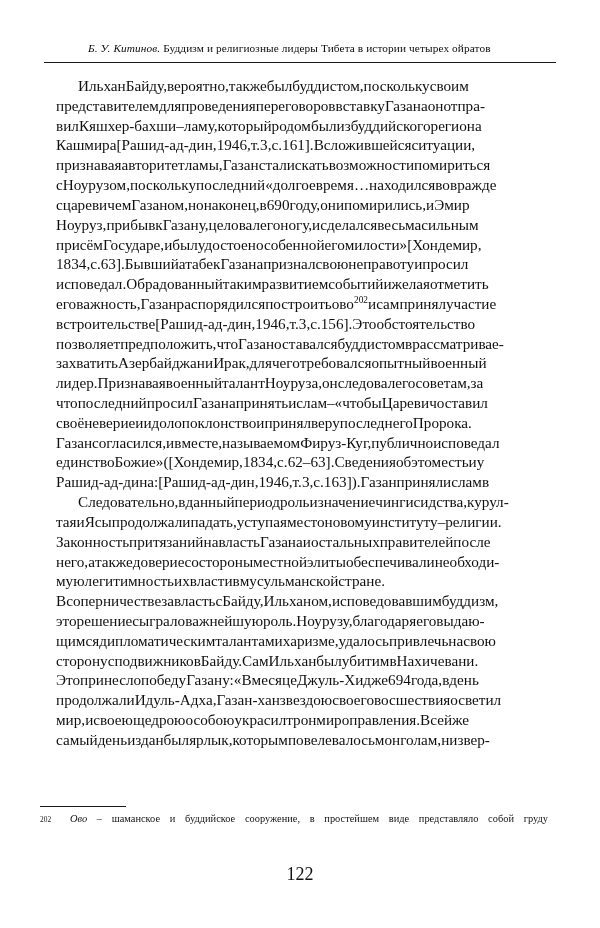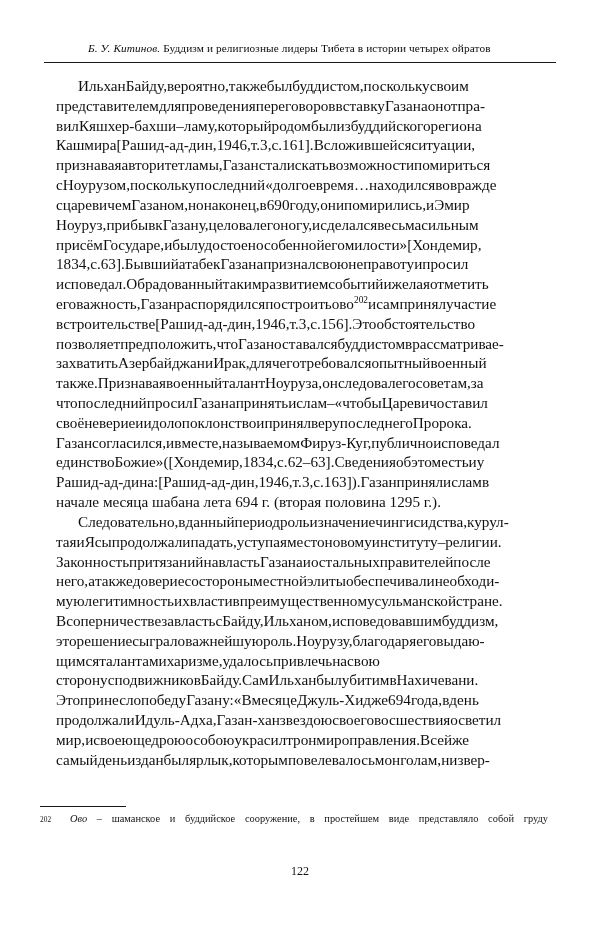--- a/index.html
+++ b/index.html
@@ -129,21 +129,21 @@
     font-style: italic;
   }
 
   
   .folio {
     position: absolute;
     left: 0;
     top: 864px;
     width: 600px;
     text-align: center;
-    font-size: 12px;
+    font-size: 18px;
     color: #111111;
   }
 </style>
 </head>
 <body>
 
 <div class="page">
 
   <div class="running-head">
     <span class="author">Б. У. Китинов.</span>
@@ -320,21 +320,21 @@
           <span class="w">Азербайджан</span>
           <span class="w">и</span>
           <span class="w">Ирак,</span>
           <span class="w">для</span>
           <span class="w">чего</span>
           <span class="w">требовался</span>
           <span class="w">опытный</span>
           <span class="w">военный</span>
         </div>
         <div class="para-line just">
-          <span class="w">также.</span>
+          <span class="w">лидер.</span>
           <span class="w">Признавая</span>
           <span class="w">военный</span>
           <span class="w">талант</span>
           <span class="w">Ноуруза,</span>
           <span class="w">он</span>
           <span class="w">следовал</span>
           <span class="w">его</span>
           <span class="w">советам,</span>
           <span class="w">за</span>
         </div>
@@ -392,21 +392,20 @@
           <span class="w">1946,</span>
           <span class="w">т.</span>
           <span class="w">3,</span>
           <span class="w">с.</span>
           <span class="w">163]).</span>
           <span class="w">Газан</span>
           <span class="w">принял</span>
           <span class="w">ислам</span>
           <span class="w">в</span>
         </div>
-        <div class="para-line last">начале месяца шабана лета 694 г. (вторая половина 1295 г.).</div>
       </div>
       <div>
         <div class="para-line just indent">
           <span class="w">Следовательно,</span>
           <span class="w">в</span>
           <span class="w">данный</span>
           <span class="w">период</span>
           <span class="w">роль</span>
           <span class="w">и</span>
           <span class="w">значение</span>
@@ -448,21 +447,20 @@
           <span class="w">элиты</span>
           <span class="w">обеспечивали</span>
           <span class="w">необходи-</span>
         </div>
         <div class="para-line just">
           <span class="w">мую</span>
           <span class="w">легитимность</span>
           <span class="w">их</span>
           <span class="w">власти</span>
           <span class="w">в</span>
-          <span class="w">преимущественно</span>
           <span class="w">мусульманской</span>
           <span class="w">стране.</span>
         </div>
         <div class="para-line just">
           <span class="w">В</span>
           <span class="w">соперничестве</span>
           <span class="w">за</span>
           <span class="w">власть</span>
           <span class="w">с</span>
           <span class="w">Байду,</span>
@@ -476,20 +474,21 @@
           <span class="w">сыграло</span>
           <span class="w">важнейшую</span>
           <span class="w">роль.</span>
           <span class="w">Ноурузу,</span>
           <span class="w">благодаря</span>
           <span class="w">его</span>
           <span class="w">выдаю-</span>
         </div>
         <div class="para-line just">
           <span class="w">щимся</span>
+          <span class="w">дипломатическим</span>
           <span class="w">талантам</span>
           <span class="w">и</span>
           <span class="w">харизме,</span>
           <span class="w">удалось</span>
           <span class="w">привлечь</span>
           <span class="w">на</span>
           <span class="w">свою</span>
         </div>
         <div class="para-line just">
           <span class="w">сторону</span>

